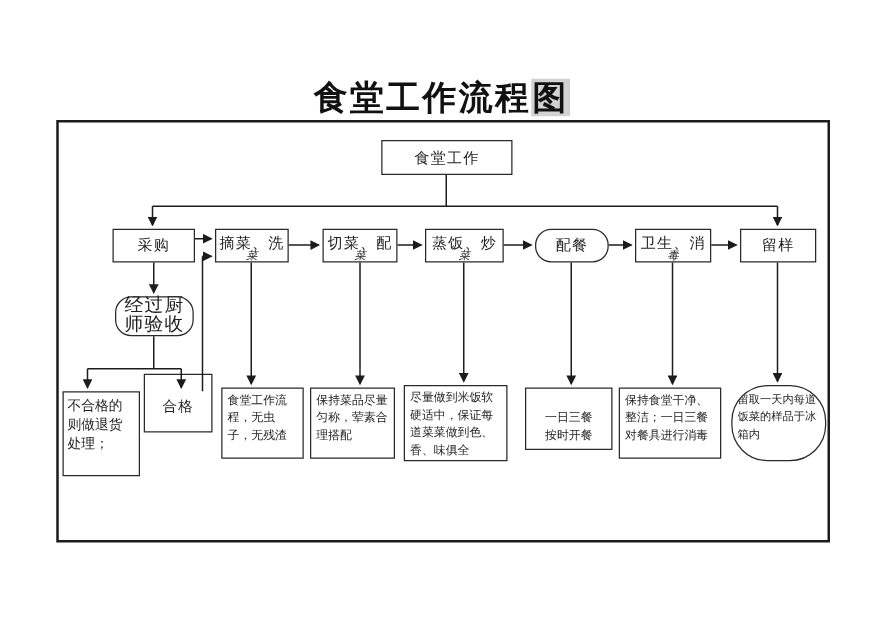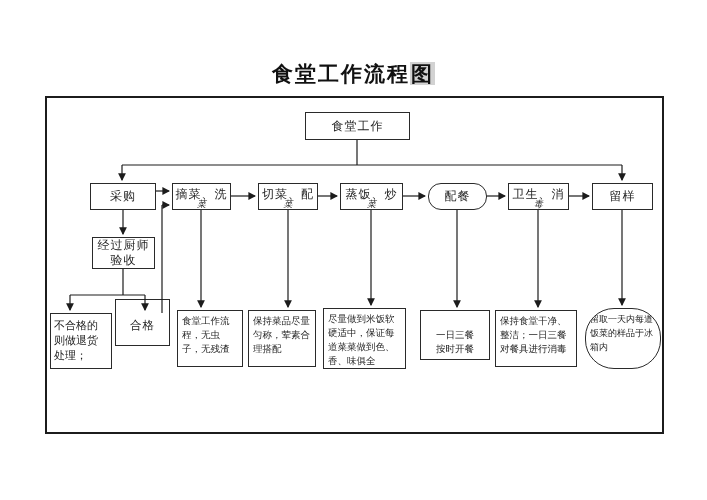--- a/index.html
+++ b/index.html
@@ -4,21 +4,21 @@
 <style>
   html,body{margin:0;padding:0;background:#ffffff;}
   #stage{
     position:relative; width:707px; height:500px; background:#ffffff;
     font-family:"Liberation Serif","DejaVu Serif",serif; color:#1e1e1e;
     overflow:hidden;
   }
   .title{
     position:absolute; left:0; top:60px; width:707px; text-align:center;
     font-family:"Liberation Sans","DejaVu Sans",sans-serif;
-    font-weight:700; font-size:21px; letter-spacing:2px; color:#111;
+    font-weight:700; font-size:27px; letter-spacing:2px; color:#111;
   }
   .title .hl{ background:#d2d2d2; padding:0 1px; }
   .frame{
     position:absolute; left:45px; top:96px; width:615px; height:334px;
     border:2px solid #1c1c1c; background:#fff;
   }
   .box{
     position:absolute; border:1px solid #2a2a2a; background:#fff;
     display:flex; align-items:center; justify-content:center;
     text-align:center; font-size:12px; letter-spacing:1px; box-sizing:border-box;
@@ -35,22 +35,22 @@
   .multiline{ white-space:pre-line; }
   svg.wires{ position:absolute; left:0; top:0; pointer-events:none; }
   .root-box{ left:305px; top:112px; width:105px; height:28px;text-align:center; }
   .p0{ left:90px;  top:183px; width:66px; height:27px; }
   .p1{ left:172px; top:183px; width:59px; height:27px; }
   .p2{ left:258px; top:183px; width:60px; height:27px; }
   .p3{ left:340px; top:183px; width:63px; height:27px; }
   .p4{ left:428px; top:183px; width:59px; height:27px;border-radius:13px; }
   .p5{ left:508px; top:183px; width:61px; height:27px; }
   .p6{ left:592px; top:183px; width:61px; height:27px; }
-  .inspect{ left:92px; top:237px; width:63px; height:32px; line-height:15px; font-size:12px; }
-  .reject{ left:50px; top:313px; width:62px; height:56px; font-size:11px; letter-spacing:0;
+  .inspect{ left:92px; top:237px; width:63px; height:32px; line-height:15px; font-size:15px;border-radius:13px; }
+  .reject{ left:50px; top:313px; width:62px; height:68px; font-size:11px; letter-spacing:0;
            align-items:flex-start; justify-content:center; text-align:left; padding:4px 3px; line-height:15px; }
   .pass{ left:115px; top:299px; width:55px; height:47px; align-items:center; padding-top:6px; font-size:11.5px; }
   .n0{ left:177px; top:310px; width:66px; height:57px; }
   .n1{ left:248px; top:310px; width:68px; height:57px; }
   .n2{ left:323px; top:308px; width:83px; height:61px; }
   .n3{ left:420px; top:310px; width:70px; height:50px; }
   .n4{ left:495px; top:310px; width:82px; height:57px; }
   .n5{ left:585px; top:308px; width:76px; height:61px; font-size:9px;border-radius:29px; }
 </style>
 </head>

